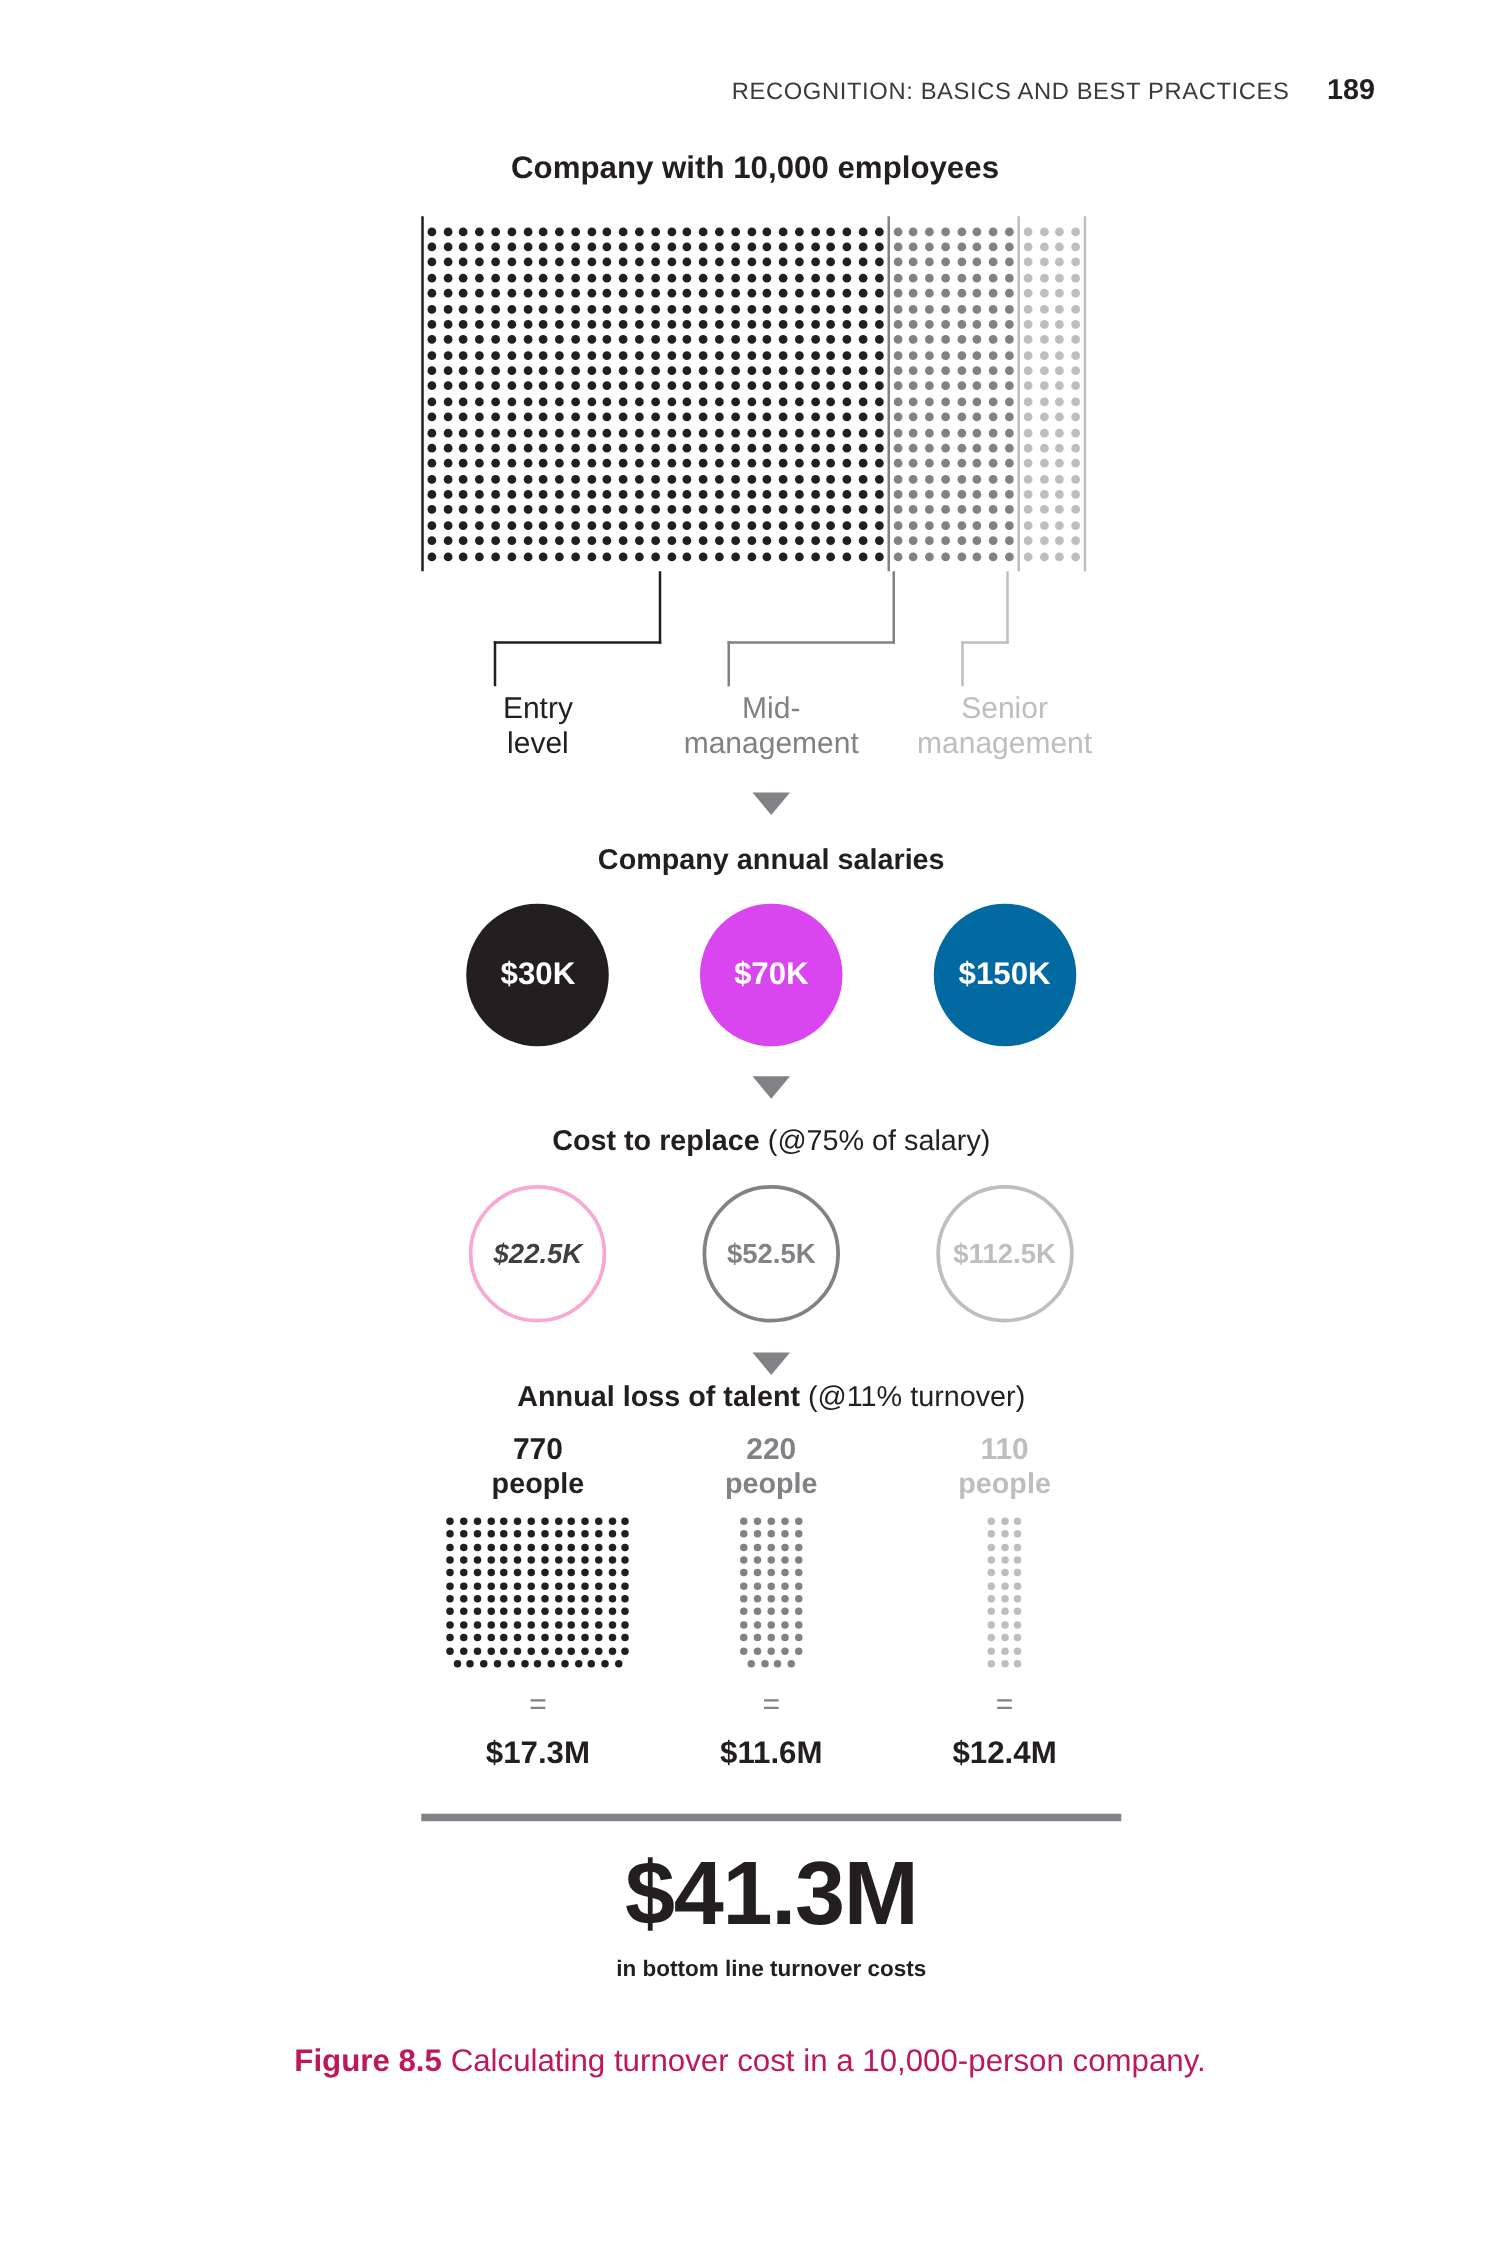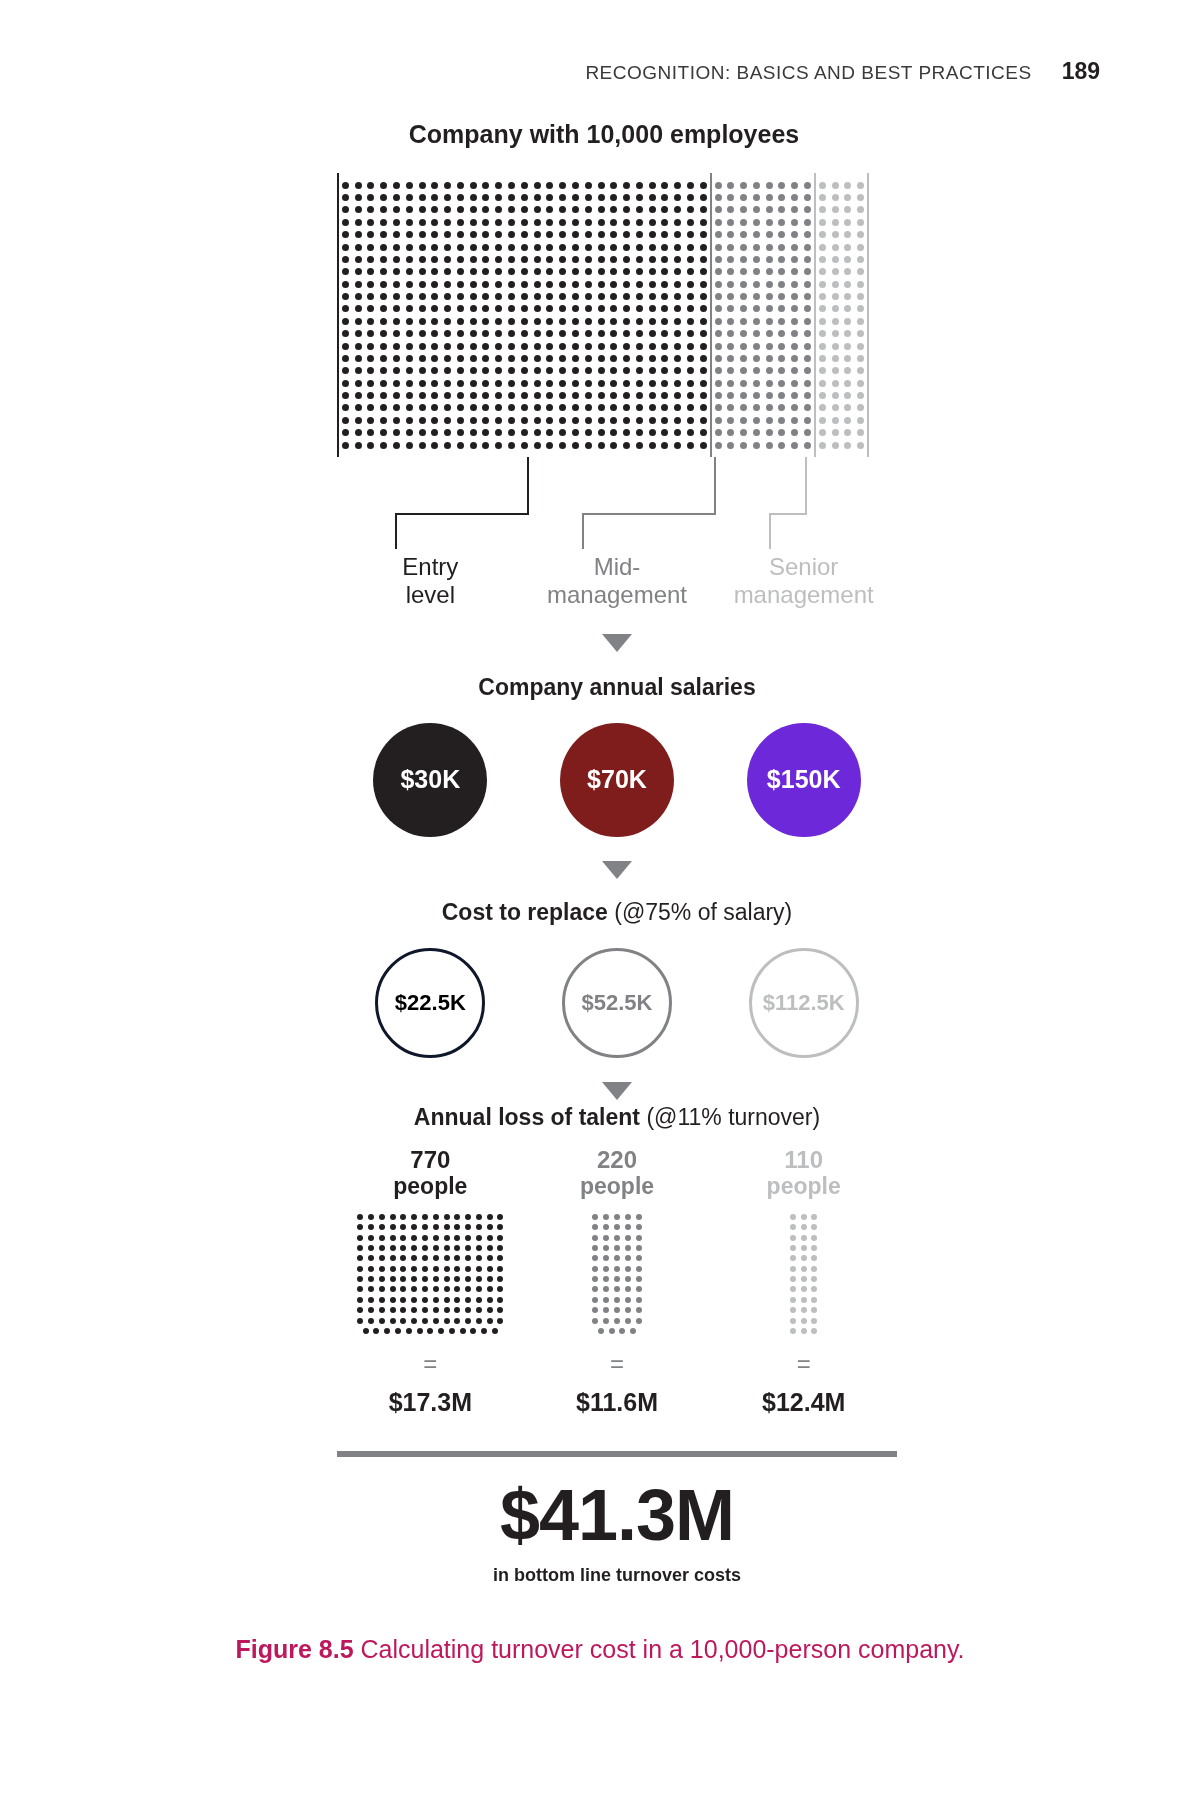--- a/index.html
+++ b/index.html
@@ -142,35 +142,35 @@
   .circle-solid {
     width: 114px; height: 114px;
     border-radius: 50%;
     display: flex; align-items: center; justify-content: center;
     margin: 0 auto;
     color: #ffffff;
     font-size: 25px;
     font-weight: 700;
   }
   .cs-entry  { background: #231f20; }
-  .cs-mid    { background: #7f1d1d; }
-  .cs-senior { background: #6d28d9; }
+  .cs-mid    { background: #d946ef; }
+  .cs-senior { background: #0369a1; }
 
   
   .circle-outline {
     width: 110px; height: 110px;
     border-radius: 50%;
     display: flex; align-items: center; justify-content: center;
     margin: 0 auto;
     background: #ffffff;
     font-size: 22px;
     font-weight: 700;
     box-sizing: border-box;
   }
-  .co-entry  { border: 3px solid #0f172a; color: #000000; }
+  .co-entry  { border: 3px solid #f9a8d4; color: #404040; font-style: italic; }
   .co-mid    { border: 3px solid #808285; color: #808285; }
   .co-senior { border: 3px solid #bcbec0; color: #bcbec0; }
 
   
   .people-num {
     font-size: 24px;
     font-weight: 700;
     line-height: 1.12;
   }
   .people-word {

